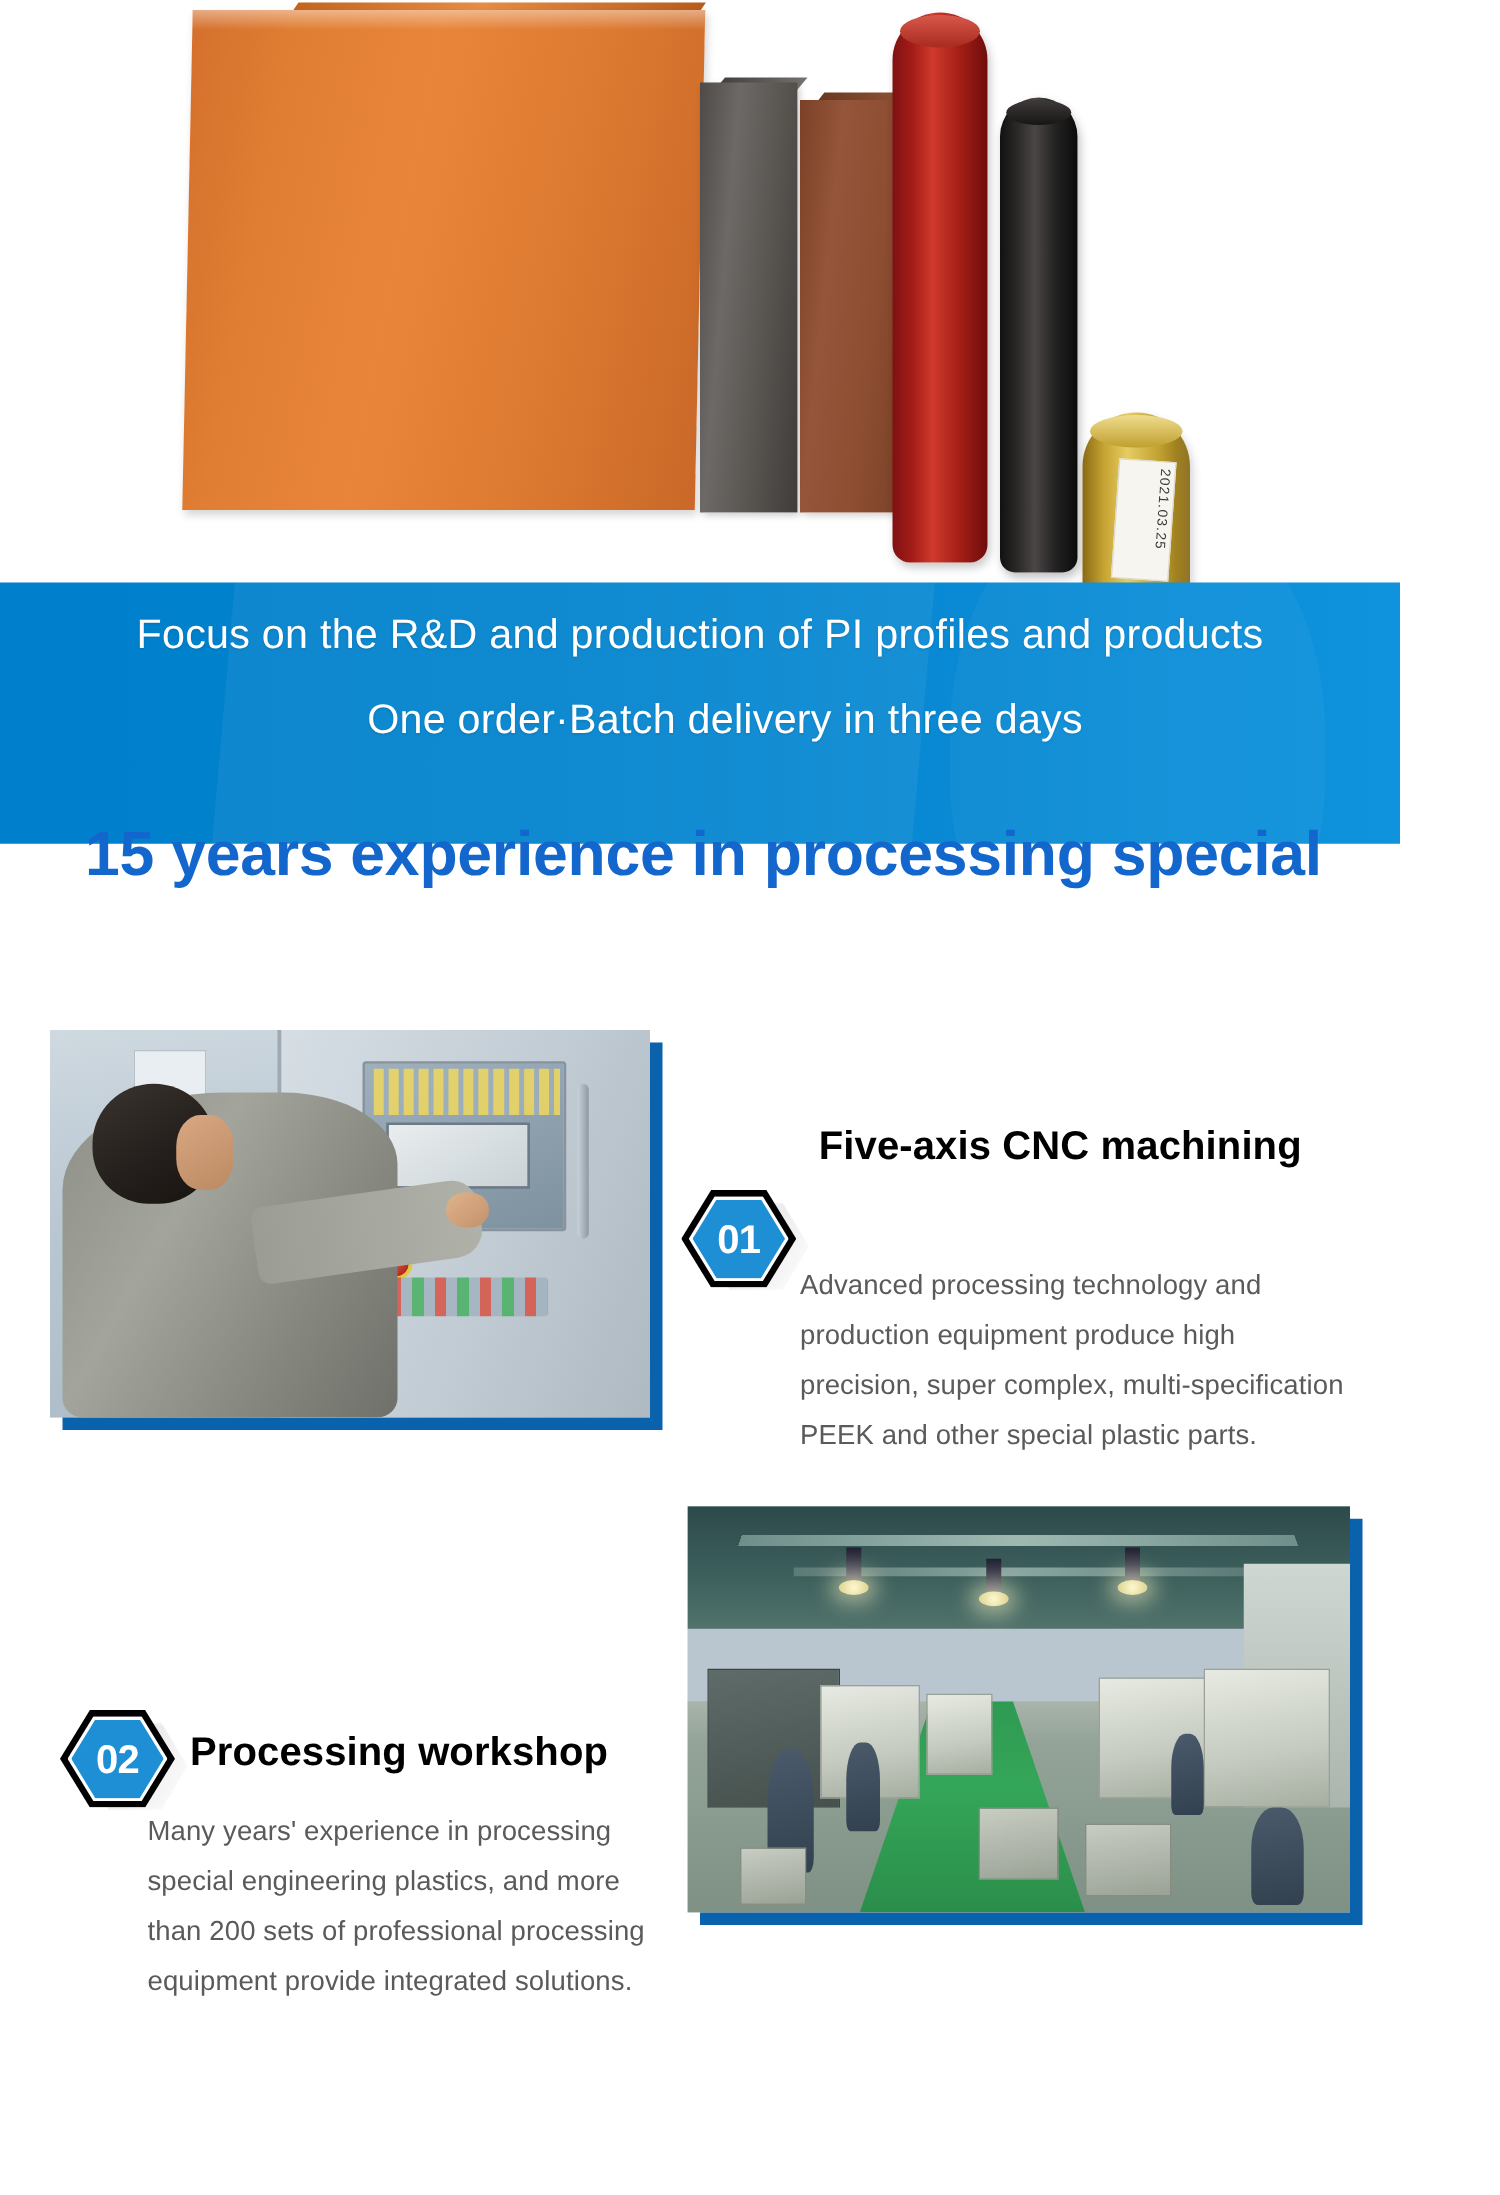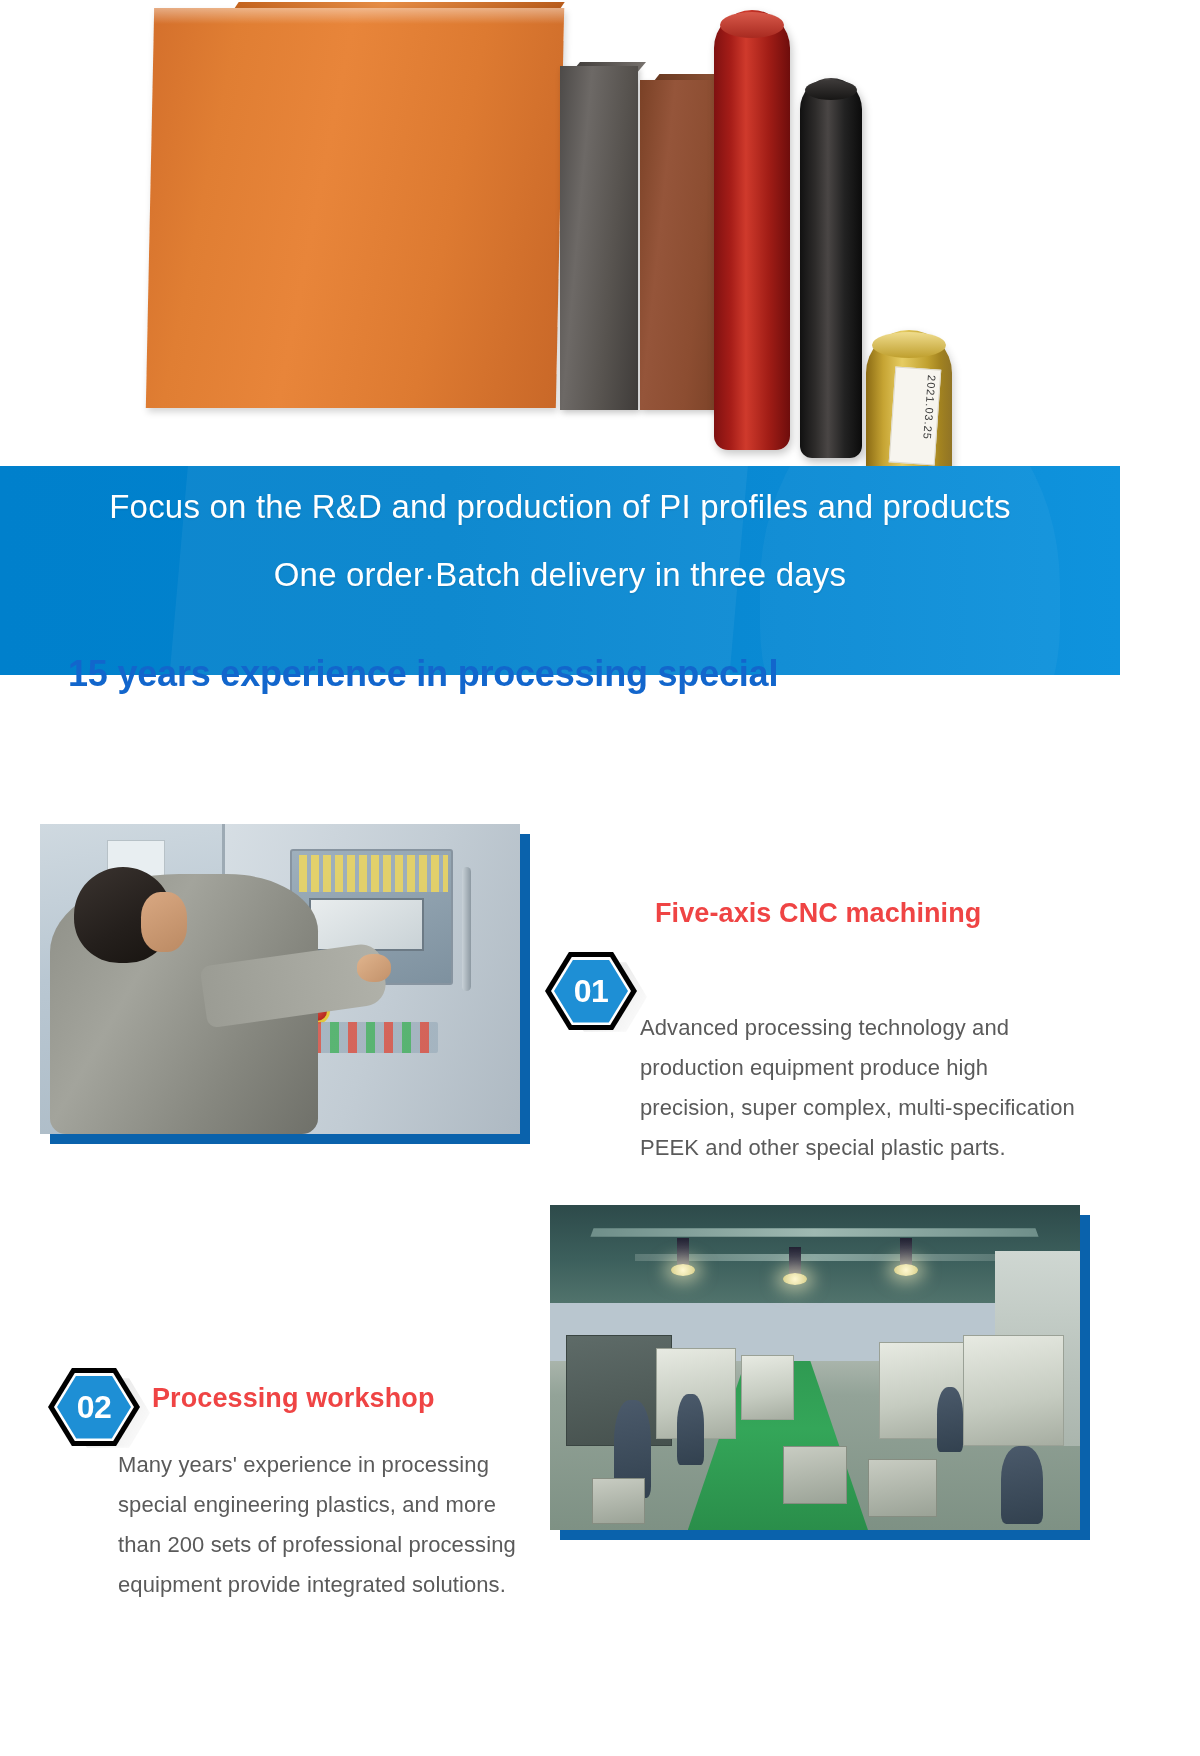--- a/index.html
+++ b/index.html
@@ -117,26 +117,26 @@
     position:absolute; left:760px; top:-80px; width:300px; height:400px;
     background:rgba(255,255,255,.04);
     border-radius:50% 50% 40% 40%;
   }
   .banner-line {
     position:relative; width:100%; text-align:center; color:#ffffff;
     font-size:33px; font-weight:400; letter-spacing:.2px;
     text-shadow:0 1px 2px rgba(0,0,0,.12);
   }
   .banner-line.l1 { margin-top:22px; }
-  .banner-line.l2 { margin-top:30px; }
+  .banner-line.l2 { margin-top:30px;margin-left:20px; }
 
   
   .section-heading{
     position:absolute; left:68px; top:650px; width:1020px;
-    color:#1266cc; font-size:36px; font-weight:bold;
+    color:#1266cc; font-size:50px; font-weight:bold;
     line-height:1.35; letter-spacing:-.2px;
   }
   .section-heading .hl{ display:block; }
 
   
   .feature{ position:absolute; }
 
   .photo-frame{ position:relative; }
   .photo-frame .frame-accent{
     position:absolute; left:10px; top:10px; right:-10px; bottom:-10px;
@@ -296,21 +296,21 @@
     position:absolute; left:9px; top:7.5px; width:74px; height:63px;
     clip-path:polygon(26% 0%,74% 0%,100% 50%,74% 100%,26% 100%,0% 50%);
     background:#1e8fd5;
   }
   .badge-num{
     position:relative; z-index:3; color:#ffffff;
     font-size:32px; font-weight:bold; letter-spacing:-.5px;
   }
 
   .feat-title{
-    color:#ef4444; font-size:27px; font-weight:bold; letter-spacing:.1px;
+    color:#000000; font-size:32px; font-weight:bold; letter-spacing:.1px;
   }
   .feat-body{
     color:#5a5a5a; font-size:22px; line-height:1.82; letter-spacing:.1px;
   }
 </style>
 </head>
 <body>
 
 <div class="page">
 

